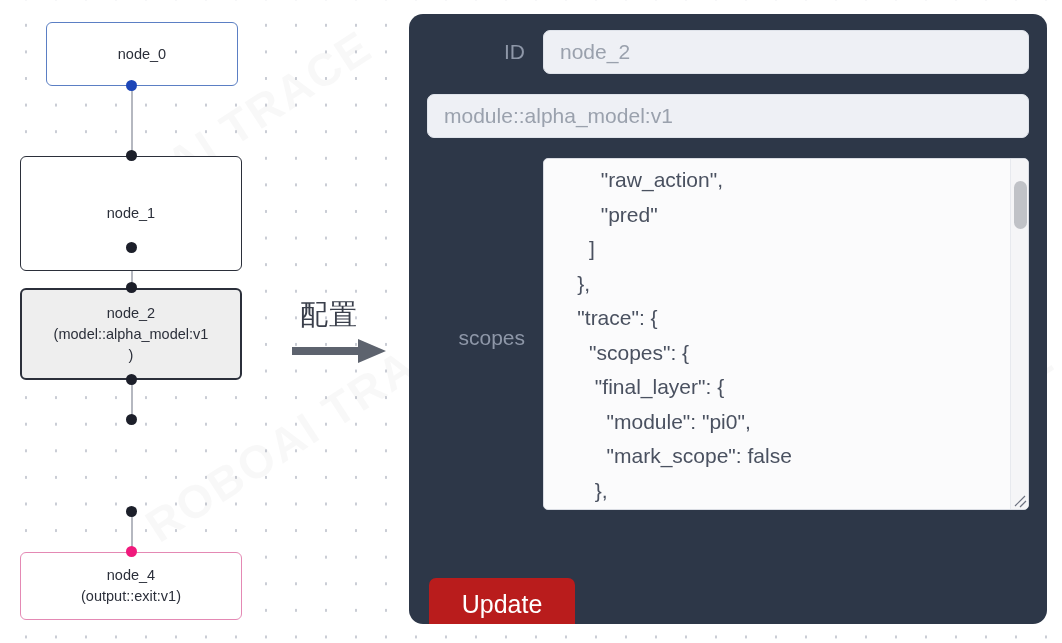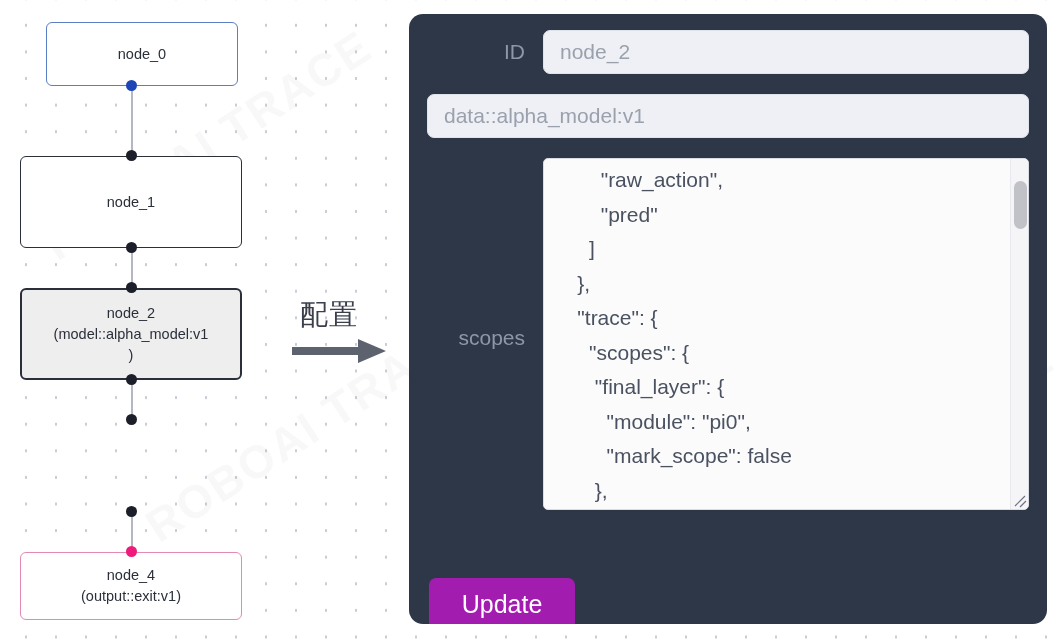--- a/index.html
+++ b/index.html
@@ -68,21 +68,21 @@
   .node .nlabel { white-space: pre-line; }
   .node-title { display: block; }
   .node-sub { display: block; }
 
   .node.blue   { border-color: #5b7fc4; }
   .node.pink   { border-color: #e489b4; }
   .node.active { background: #eeeeee; border-color: #2b2f3a; border-width: 2px; }
 
   
   #node-0 { left: 4px;  top: 22px;  width: 192px; height: 64px; margin-left: 42px; }
-  #node-1 { left: 20px;  top: 156px; width: 222px; height: 92px; }
+  #node-1 { left: 20px;  top: 156px; width: 222px; height: 115px; }
   #node-2 { left: 20px;  top: 288px; width: 222px; height: 92px; }
   #node-3 { left: 20px;  top: 420px; width: 222px; height: 92px; }
   #node-4 { left: 20px;  top: 552px; width: 222px; height: 68px; }
 
   
   .edge {
     position: absolute;
     left: 130.5px;
     width: 2px;
     background: #b5b8c0;
@@ -227,21 +227,21 @@
     width: 16px;
     height: 16px;
   }
 
   #update-button {
     position: absolute;
     left: 20px;
     bottom: -6px;
     min-width: 146px;
     height: 52px;
-    background: #a21caf;
+    background: #b91c1c;
     color: #ffffff;
     border: none;
     border-radius: 7px;
     font-size: 25px;
     font-family: "Liberation Sans", "DejaVu Sans", sans-serif;
     cursor: pointer;
     padding: 0 22px;
   }
 </style>
 </head>
@@ -299,21 +299,21 @@
   </div>
 
   <div id="config-panel">
 
     <div class="field-row">
       <div class="field-label">ID</div>
       <div class="text-input">node_2</div>
     </div>
 
     <div class="field-row">
-      <div class="text-input">data::alpha_model:v1</div>
+      <div class="text-input">module::alpha_model:v1</div>
     </div>
 
     <div class="field-row">
       <div class="field-label top">scopes</div>
       <div class="textarea-wrap">
         <div class="textarea-body">        "raw_action",
         "pred"
       ]
     },
     "trace": {

